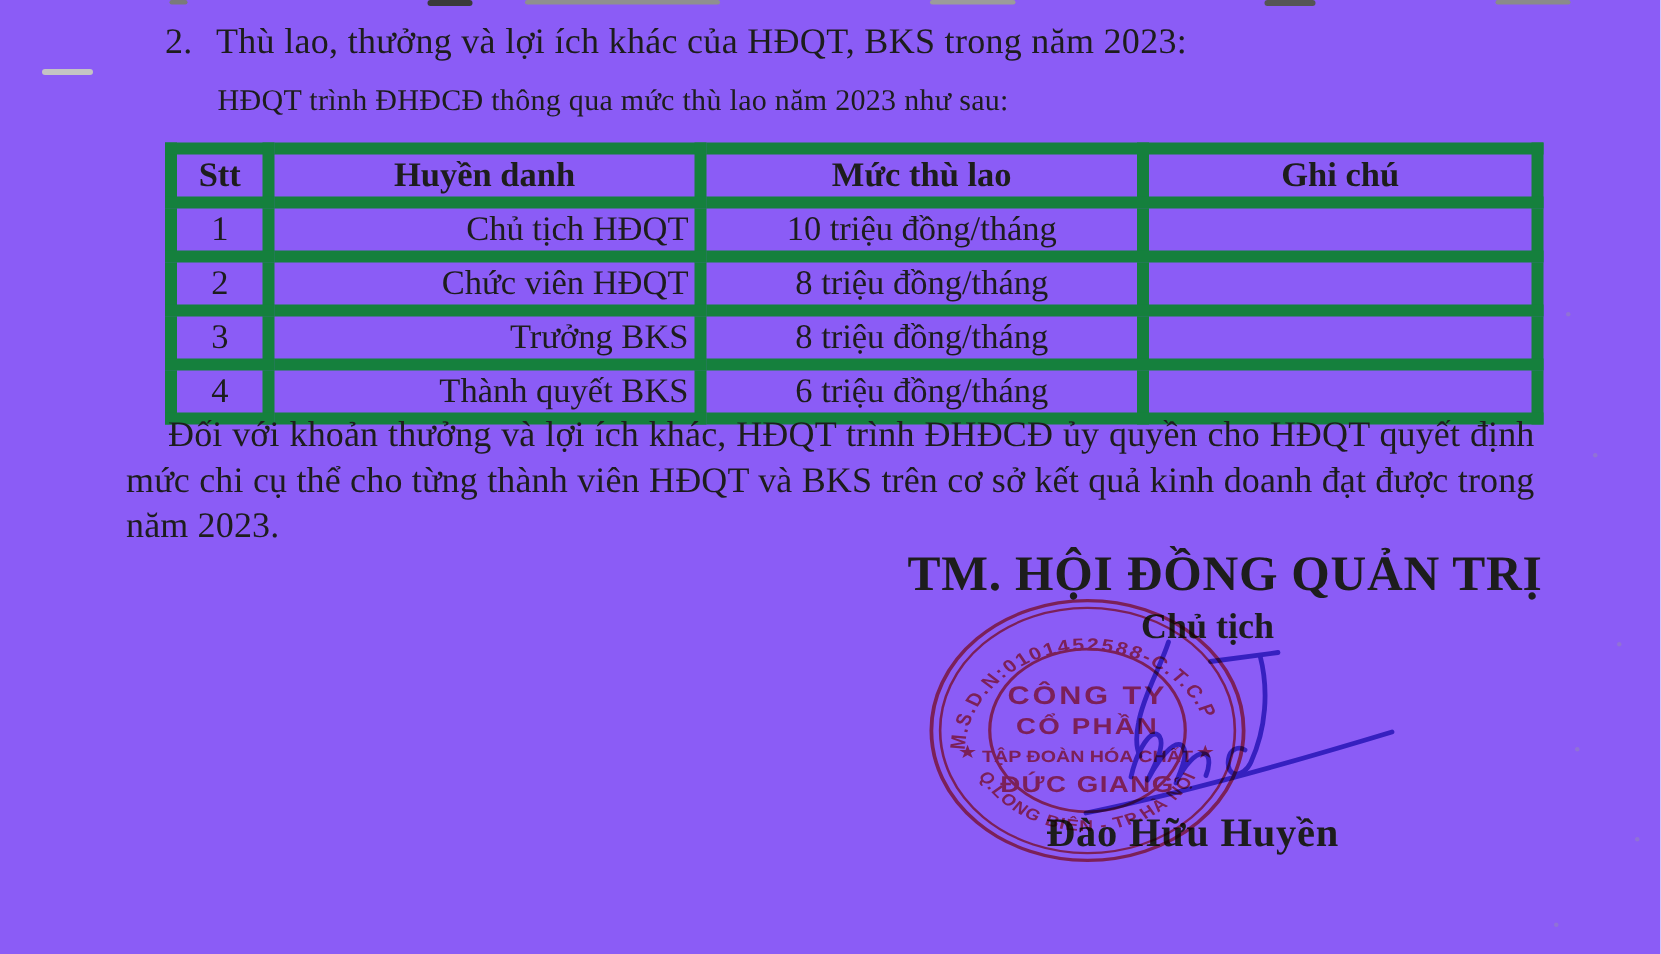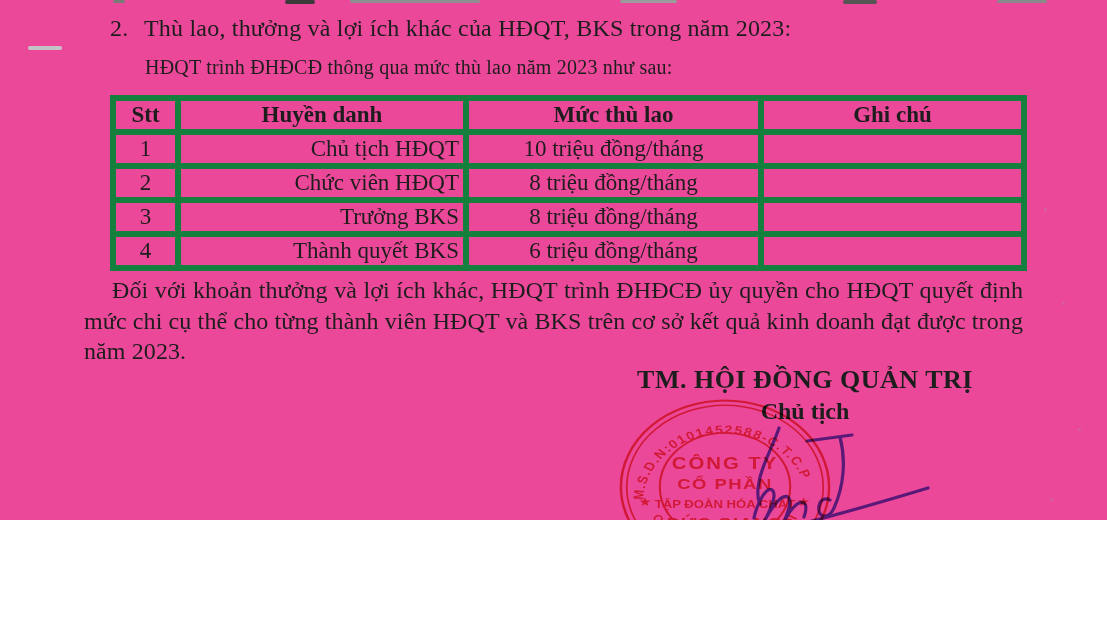--- a/index.html
+++ b/index.html
@@ -1,45 +1,45 @@
 <!DOCTYPE html>
 <html><head>
 <meta charset="utf-8">
 <style>
   html,body{margin:0;padding:0;background:#fff;}
   .page{
-    position:relative; width:1107px; height:520px; background:#ec4899;
+    position:relative; width:1107px; height:636px; background:#8b5cf6;
     font-family:"Liberation Serif","DejaVu Serif",serif; color:#1d1d1d;
     overflow:hidden;
   }
   
   .section-line{position:absolute; left:110px; top:12px; font-size:24px; line-height:32px; letter-spacing:.2px; white-space:nowrap;}
   .section-line .num{display:inline-block; width:34px;}
   .intro-line{position:absolute; left:145px; top:51px; font-size:20px; line-height:32px; letter-spacing:.2px; white-space:nowrap;}
   
   table.remu{
     position:absolute; left:110px; top:95px; width:911px;
     border-collapse:collapse; table-layout:fixed; font-size:23px;
   }
   table.remu th, table.remu td{
-    border:6px solid #15803d; height:28px; padding:0 4px; line-height:1.1;
+    border:8px solid #15803d; height:28px; padding:0 4px; line-height:1.1;
     overflow:hidden; white-space:nowrap;
   }
   table.remu th{font-weight:bold; text-align:center;}
   td.c{text-align:center;}
   td.l{text-align:right; padding-left:12px;}
   
   .closing-par{
     position:absolute; left:84px; top:275px; width:939px;
     font-size:24px; line-height:30.5px; text-align:justify; text-indent:28px;
     letter-spacing:.1px;
   }
   
   .sig-block{position:absolute; left:605px; top:365px; width:400px; text-align:center;}
-  .sig-org{font-size:26px; font-weight:bold; letter-spacing:.5px; white-space:nowrap;}
+  .sig-org{font-size:33px; font-weight:bold; letter-spacing:.5px; white-space:nowrap;}
   .sig-title{font-size:24px; font-weight:bold; margin-top:3px;}
   .signer-name{
     position:absolute; left:595px; top:540px; width:400px; text-align:center;
     font-size:27px; font-weight:bold; letter-spacing:.5px;
   }
   
   .seal-svg{position:absolute; left:618px; top:398px; width:214px; height:178px; mix-blend-mode:multiply; opacity:.92;}
   .seal-svg text{font-family:"Liberation Sans","DejaVu Sans",sans-serif; font-weight:bold;}
   .ink-svg{position:absolute; left:712px; top:416px; width:220px; height:155px; mix-blend-mode:multiply;}
   

